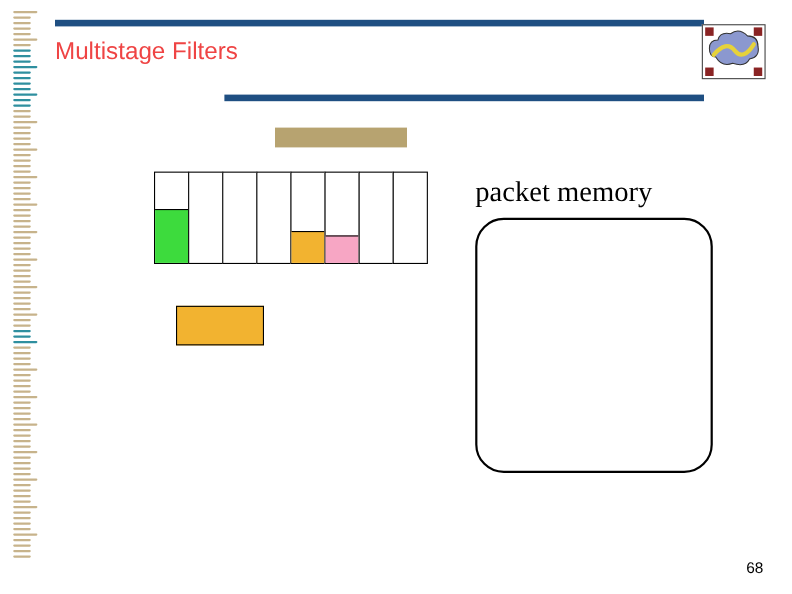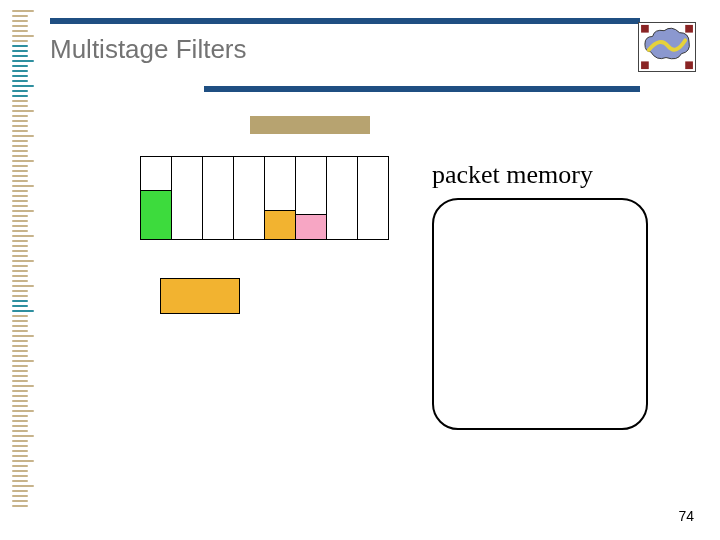--- a/index.html
+++ b/index.html
@@ -32,22 +32,22 @@
     left: 50px;
     top: 18px;
     right: 80px;
     height: 6px;
     background: #1f4f82;
   }
   .title {
     position: absolute;
     left: 50px;
     top: 34px;
-    font-size: 26px;
-    color: #737373;
+    font-size: 22px;
+    color: #ef4444;
   }
   .title-bar-under {
     position: absolute;
     left: 204px;
     top: 86px;
     right: 80px;
     height: 6px;
     background: #1f4f82;
   }
   .short-stub {
@@ -261,13 +261,13 @@
     </div>
     <div class="col"></div>
     <div class="col"></div>
   </div>
 
 <div class="packet" style="background: rgb(242, 179, 48);"></div>
 
 <div class="mem-label">packet memory</div>
 <div class="mem-box"></div>
 
-<div class="slide-num">74</div>
+<div class="slide-num">68</div>
 
 </body></html>

